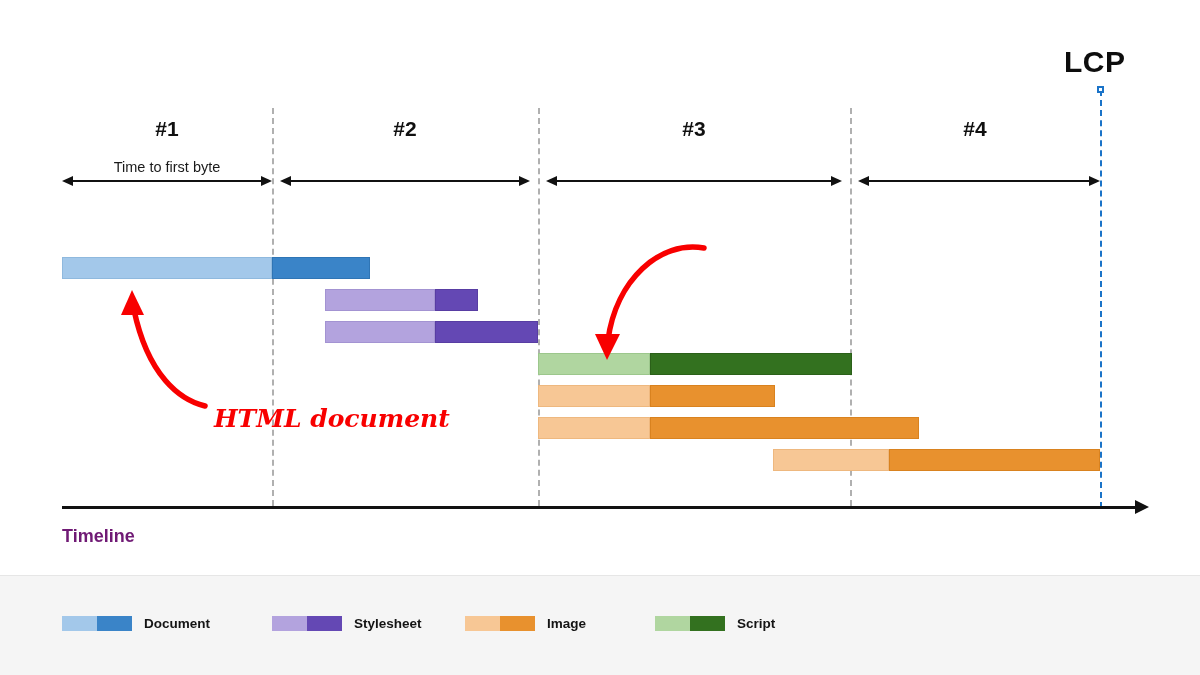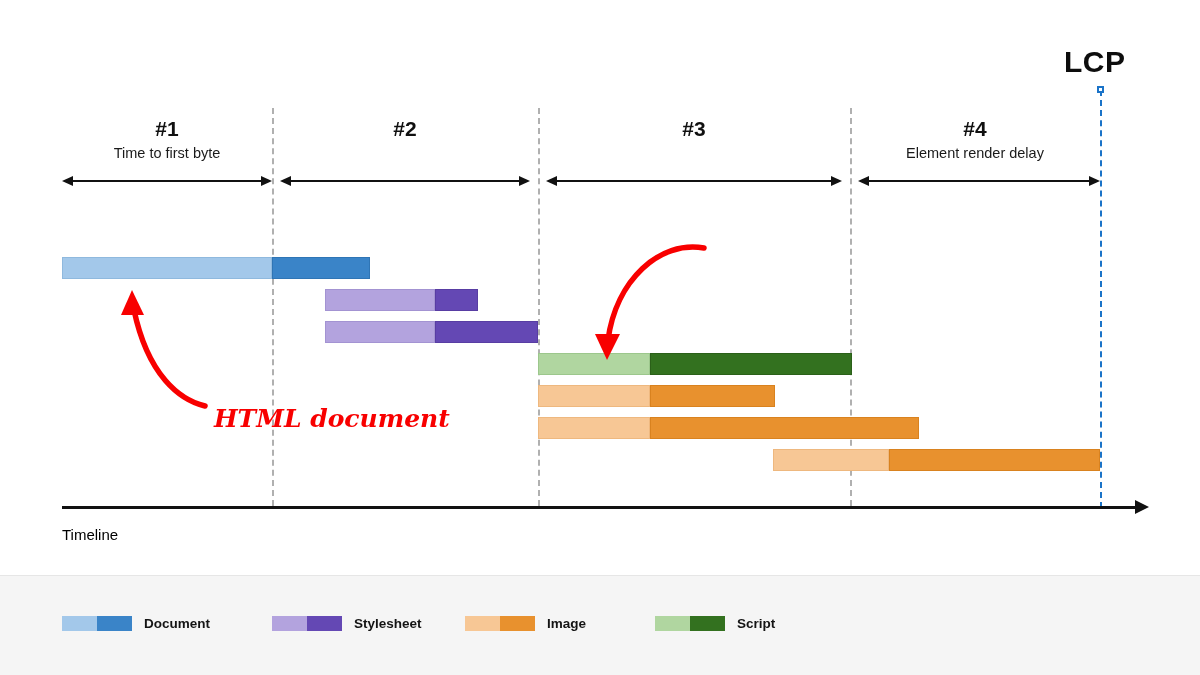--- a/index.html
+++ b/index.html
@@ -67,20 +67,21 @@
     font-size: 21px;
     font-weight: bold;
     color: #101010;
     line-height: 26px;
   }
   .phase-name {
     font-size: 14.5px;
     color: #1a1a1a;
     line-height: 22px;
     white-space: nowrap;
+    margin-top: 14px;
   }
   .phase-arrow {
     position: absolute;
     height: 14px;
   }
 
   
   .bar {
     position: absolute;
     height: 22px;
@@ -107,23 +108,23 @@
     top: 500px;
     width: 0; height: 0;
     border-top: 7.5px solid transparent;
     border-bottom: 7.5px solid transparent;
     border-left: 14px solid #111111;
   }
   .axis-label {
     position: absolute;
     left: 62px;
     top: 526px;
-    font-size: 15px;
-    font-weight: normal;
-    color: #000000;
+    font-size: 18px;
+    font-weight: bold;
+    color: #701a75;
   }
 
   
   .annot {
     position: absolute;
     color: #f80000;
     font-family: "DejaVu Serif", serif;
     font-style: italic;
     font-weight: bold;
     font-size: 25px;
@@ -203,21 +204,20 @@
       <div class="phase-num">#3</div>
     </div>
     <svg class="phase-arrow" style="left:546px; top:174px; width:296px" viewBox="0 0 296 14" preserveAspectRatio="none">
       <line x1="9" y1="7" x2="287" y2="7" stroke="#111" stroke-width="2.2"></line>
       <polygon points="0,7 11,2 11,12" fill="#111"></polygon>
       <polygon points="296,7 285,2 285,12" fill="#111"></polygon>
     </svg>
 
     <div class="phase" style="left:850px; top:116px; width:250px">
       <div class="phase-num">#4</div>
-      <div class="phase-name">Element render delay</div>
     </div>
     <svg class="phase-arrow" style="left:858px; top:174px; width:242px" viewBox="0 0 242 14" preserveAspectRatio="none">
       <line x1="9" y1="7" x2="233" y2="7" stroke="#111" stroke-width="2.2"></line>
       <polygon points="0,7 11,2 11,12" fill="#111"></polygon>
       <polygon points="242,7 231,2 231,12" fill="#111"></polygon>
     </svg>
 
     <div class="bar" style="left:62px; top:257px; width:308px">
       <div class="seg" style="width:210px; background:#a3c8ea; border:1px solid #8fb9de"></div>
       <div class="seg" style="width:98px; background:#3a84c8; border:1px solid #2f75b5"></div>

